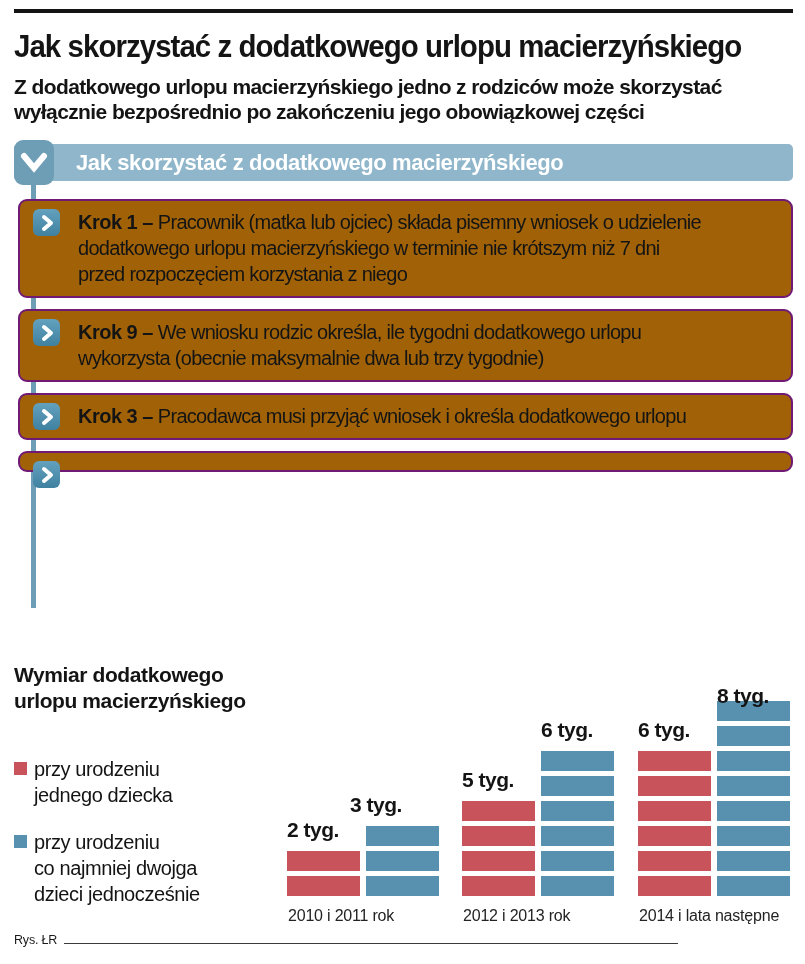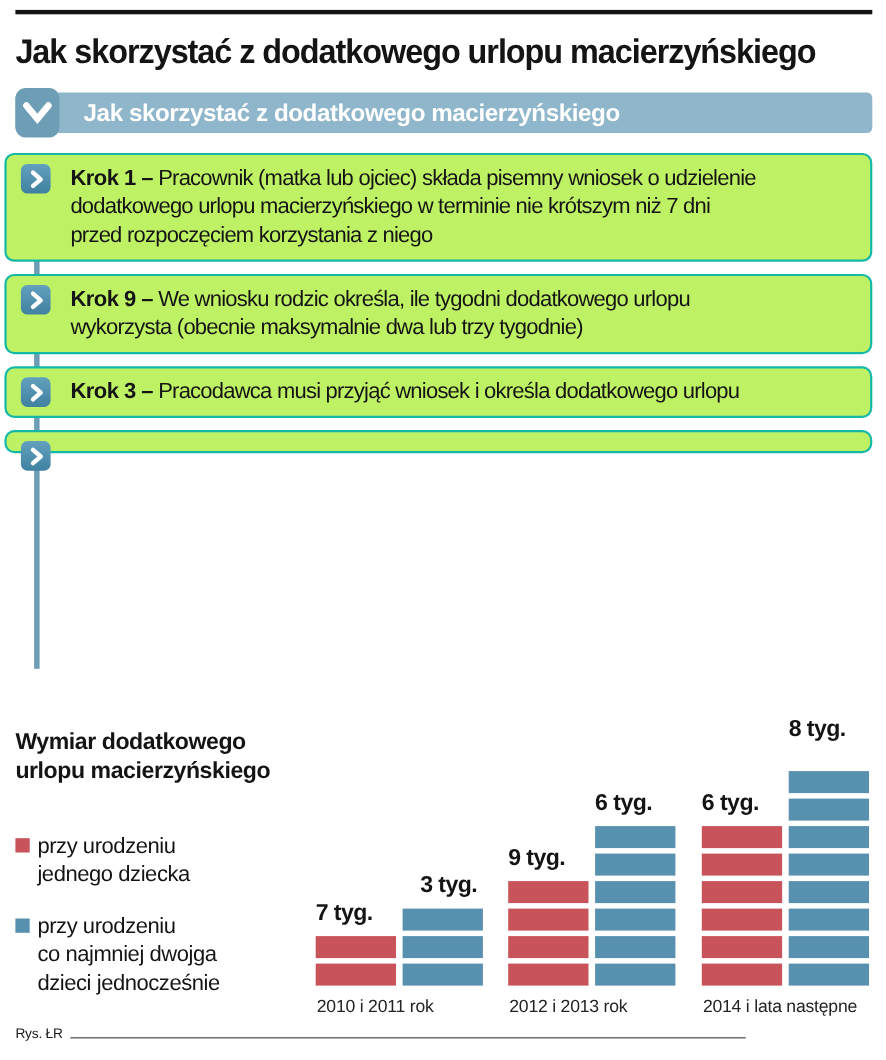--- a/index.html
+++ b/index.html
@@ -20,22 +20,22 @@
                  border-radius:5px; z-index:2; display:flex; align-items:center; }
   .flow-header-icon { position:absolute; left:0; top:-4px; width:40px; height:45px;
                       background:#6e9eb6; border-radius:9px; display:flex; align-items:center;
                       justify-content:center; }
   .flow-header-label { padding-left:62px; color:#ffffff; font-size:22px; font-weight:bold;
                        letter-spacing:-.4px; }
 
   .connector { position:absolute; left:31px; top:178px; width:5px; height:430px;
                background:#6e9eb6; z-index:0; }
 
-  .step { position:relative; margin:11px 12px 0 4px; background:#bef264;
-          border:2px solid #14b8a6; border-radius:9px; padding:8px 12px 9px 58px; z-index:1; }
+  .step { position:relative; margin:11px 12px 0 18px; background:#a16207;
+          border:2px solid #701a75; border-radius:9px; padding:8px 12px 9px 58px; z-index:1; }
   .step.first { margin-top:18px; }
   .step-icon { position:absolute; left:13px; top:8px; width:27px; height:27px; border-radius:6px;
                background:linear-gradient(#63a1be,#3f81a0); display:flex; align-items:center;
                justify-content:center; }
   .step-text { font-size:20px; line-height:26px; letter-spacing:-.7px; white-space:pre-line; }
   .step-text b { letter-spacing:-.5px; }
 
   .chart { position:absolute; left:0; top:650px; width:690px; height:314px; }
   .chart-title { position:absolute; left:14px; top:12px; font-size:21px; font-weight:bold;
                  line-height:26px; letter-spacing:-.4px; white-space:pre-line; }
@@ -60,20 +60,22 @@
 </style>
 </head>
 <body>
 
 <div class="page">
 
   <div class="top-rule"></div>
 
   <h1 class="title"><span class="condense">Jak skorzystać z dodatkowego urlopu macierzyńskiego</span></h1>
 
+  <div class="subtitle">Z dodatkowego urlopu macierzyńskiego jedno z rodziców może skorzystać
+wyłącznie bezpośrednio po zakończeniu jego obowiązkowej części</div>
 
   <div class="flow-header">
     <div class="flow-header-icon">
       <svg width="28" height="24" viewBox="0 0 28 24">
         <polyline points="4,5 14,17 24,5" fill="none" stroke="#ffffff" stroke-width="6" stroke-linecap="round" stroke-linejoin="miter"></polyline>
       </svg>
     </div>
     <span class="flow-header-label">Jak skorzystać z dodatkowego macierzyńskiego</span>
   </div>
 
@@ -132,35 +134,35 @@
       <span class="legend-text">przy urodzeniu
 co najmniej dwojga
 dzieci jednocześnie</span>
     </div>
 
     <div id="bars">
         <div class="bar" style="left: 287px; bottom: 68px; height: 45px;">
           <div class="seg" style="background: rgb(201, 83, 90);"></div>
           <div class="seg" style="background: rgb(201, 83, 90);"></div>
         </div>
-        <div class="bar-label" style="left: 287px; bottom: 122px;">7 tyg.</div>
+        <div class="bar-label" style="left: 287px; bottom: 122px;">2 tyg.</div>
         <div class="bar" style="left: 366px; bottom: 68px; height: 70px;">
           <div class="seg" style="background: rgb(88, 145, 175);"></div>
           <div class="seg" style="background: rgb(88, 145, 175);"></div>
           <div class="seg" style="background: rgb(88, 145, 175);"></div>
         </div>
-        <div class="bar-label" style="left: 382px; bottom: 147px;">3 tyg.</div>
+        <div class="bar-label" style="left: 350px; bottom: 147px;">3 tyg.</div>
         <div class="cat-label" style="left: 288px;">2010 i 2011 rok</div>
         <div class="bar" style="left: 462px; bottom: 68px; height: 95px;">
           <div class="seg" style="background: rgb(201, 83, 90);"></div>
           <div class="seg" style="background: rgb(201, 83, 90);"></div>
           <div class="seg" style="background: rgb(201, 83, 90);"></div>
           <div class="seg" style="background: rgb(201, 83, 90);"></div>
         </div>
-        <div class="bar-label" style="left: 462px; bottom: 172px;">9 tyg.</div>
+        <div class="bar-label" style="left: 462px; bottom: 172px;">5 tyg.</div>
         <div class="bar" style="left: 541px; bottom: 68px; height: 145px;">
           <div class="seg" style="background: rgb(88, 145, 175);"></div>
           <div class="seg" style="background: rgb(88, 145, 175);"></div>
           <div class="seg" style="background: rgb(88, 145, 175);"></div>
           <div class="seg" style="background: rgb(88, 145, 175);"></div>
           <div class="seg" style="background: rgb(88, 145, 175);"></div>
           <div class="seg" style="background: rgb(88, 145, 175);"></div>
         </div>
         <div class="bar-label" style="left: 541px; bottom: 222px;">6 tyg.</div>
         <div class="cat-label" style="left: 463px;">2012 i 2013 rok</div>
@@ -176,21 +178,21 @@
         <div class="bar" style="left: 717px; bottom: 68px; height: 195px;">
           <div class="seg" style="background: rgb(88, 145, 175);"></div>
           <div class="seg" style="background: rgb(88, 145, 175);"></div>
           <div class="seg" style="background: rgb(88, 145, 175);"></div>
           <div class="seg" style="background: rgb(88, 145, 175);"></div>
           <div class="seg" style="background: rgb(88, 145, 175);"></div>
           <div class="seg" style="background: rgb(88, 145, 175);"></div>
           <div class="seg" style="background: rgb(88, 145, 175);"></div>
           <div class="seg" style="background: rgb(88, 145, 175);"></div>
         </div>
-        <div class="bar-label" style="left: 717px; bottom: 289px;">8 tyg.</div>
+        <div class="bar-label" style="left: 717px; bottom: 256px;">8 tyg.</div>
         <div class="cat-label" style="left: 639px; text-align: right;">2014 i lata następne</div>
       </div>
 
     <div class="footer">
       <span class="credit">Rys. ŁR</span>
       <span class="footer-rule"></span>
     </div>
   </div>
 
 </div>

